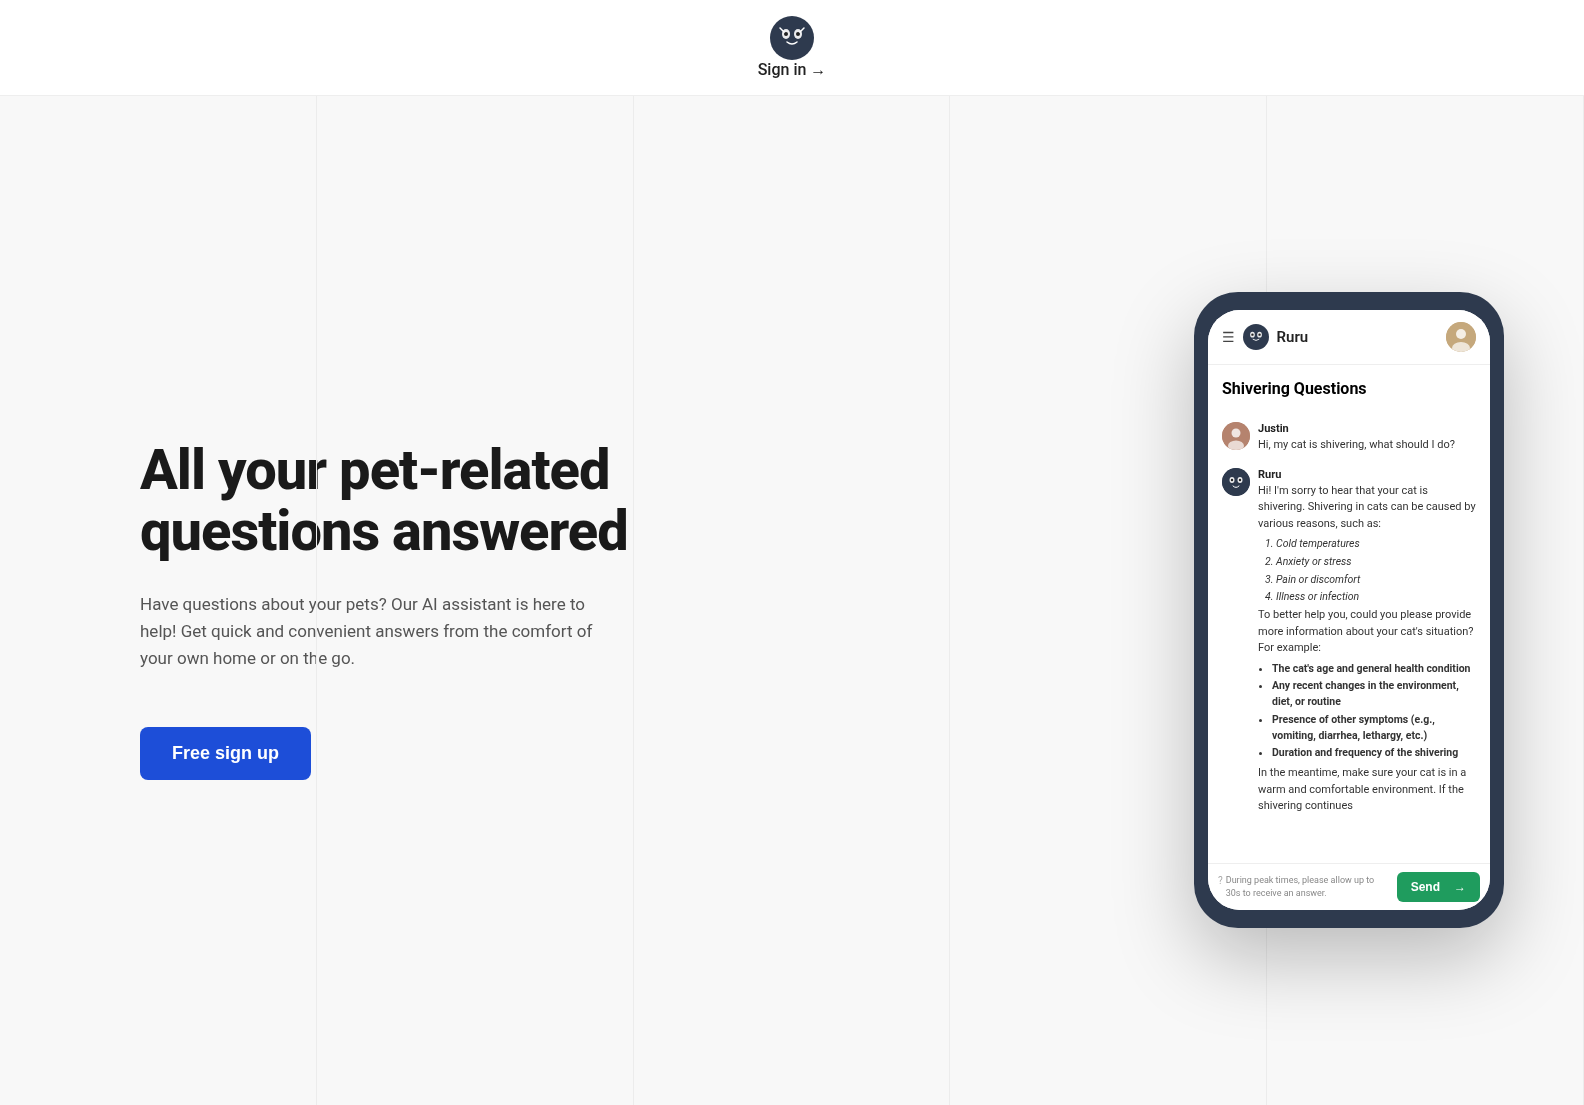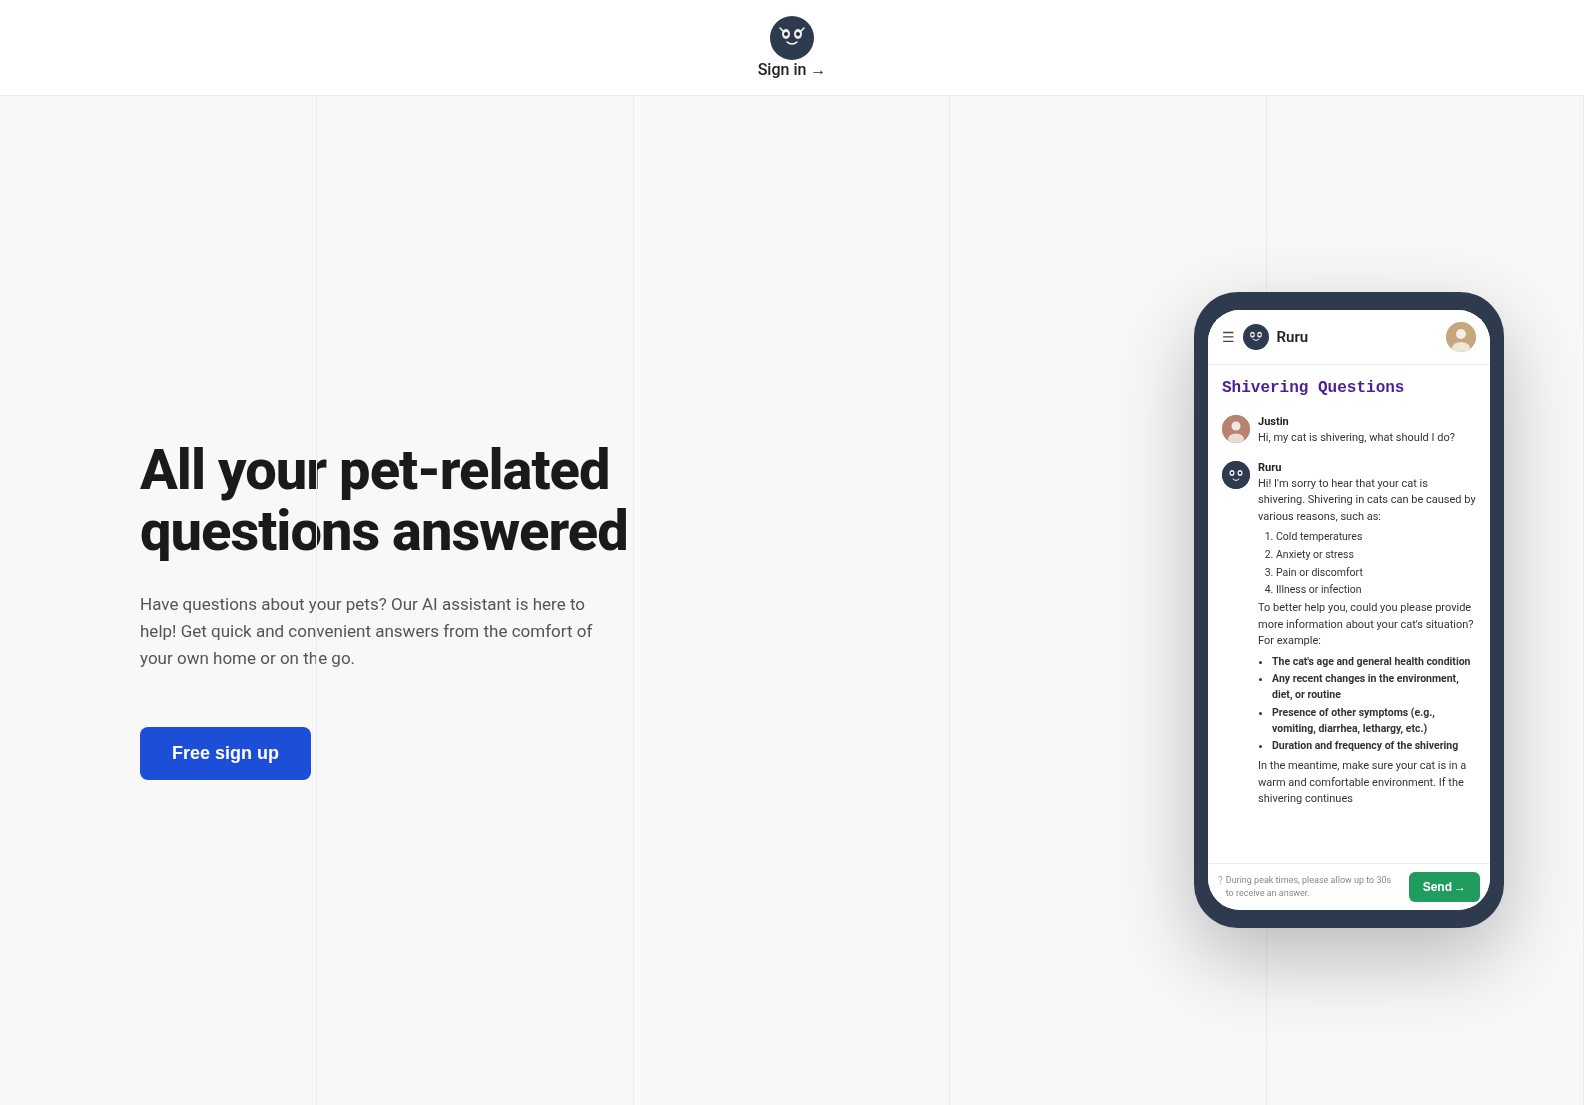--- a/index.html
+++ b/index.html
@@ -145,23 +145,22 @@
       overflow-y: auto;
       padding: 14px 14px 10px;
       display: flex;
       flex-direction: column;
       gap: 14px;
       background: #fff;
     }
     .chat-header-title {
       font-size: 16px;
       font-weight: 700;
-      color: #4c1d95;
-      margin-bottom: 4px;
-      font-family: Liberation Mono, monospace;
+      color: #000000;
+      margin-bottom: 10px;
     }
     .chat-message {
       display: flex;
       gap: 8px;
       align-items: flex-start;
     }
     .chat-avatar {
       width: 28px;
       height: 28px;
       border-radius: 50%;
@@ -187,20 +186,21 @@
       margin-bottom: 2px;
     }
     .chat-text {
       font-size: 11px;
       color: #333;
       line-height: 1.5;
     }
     .chat-text ol {
       padding-left: 18px;
       margin-top: 4px;
+      font-style: italic;
     }
     .chat-text ul {
       padding-left: 14px;
       margin-top: 4px;
       margin-bottom: 4px;
       list-style: disc;
       font-weight: bold;
     }
     .chat-text li {
       margin-bottom: 2px;
@@ -247,21 +247,21 @@
       background: #1f9c5e;
       color: #fff;
       border: none;
       padding: 8px 14px;
       border-radius: 6px;
       font-size: 12px;
       font-weight: 600;
       cursor: pointer;
       display: flex;
       align-items: center;
-      gap: 2px;
+      gap: 14px;
     }
 
     
     .grid-lines {
       position: fixed;
       top: 0; left: 0; right: 0; bottom: 0;
       pointer-events: none;
       z-index: 0;
       display: grid;
       grid-template-columns: repeat(5, 1fr);

